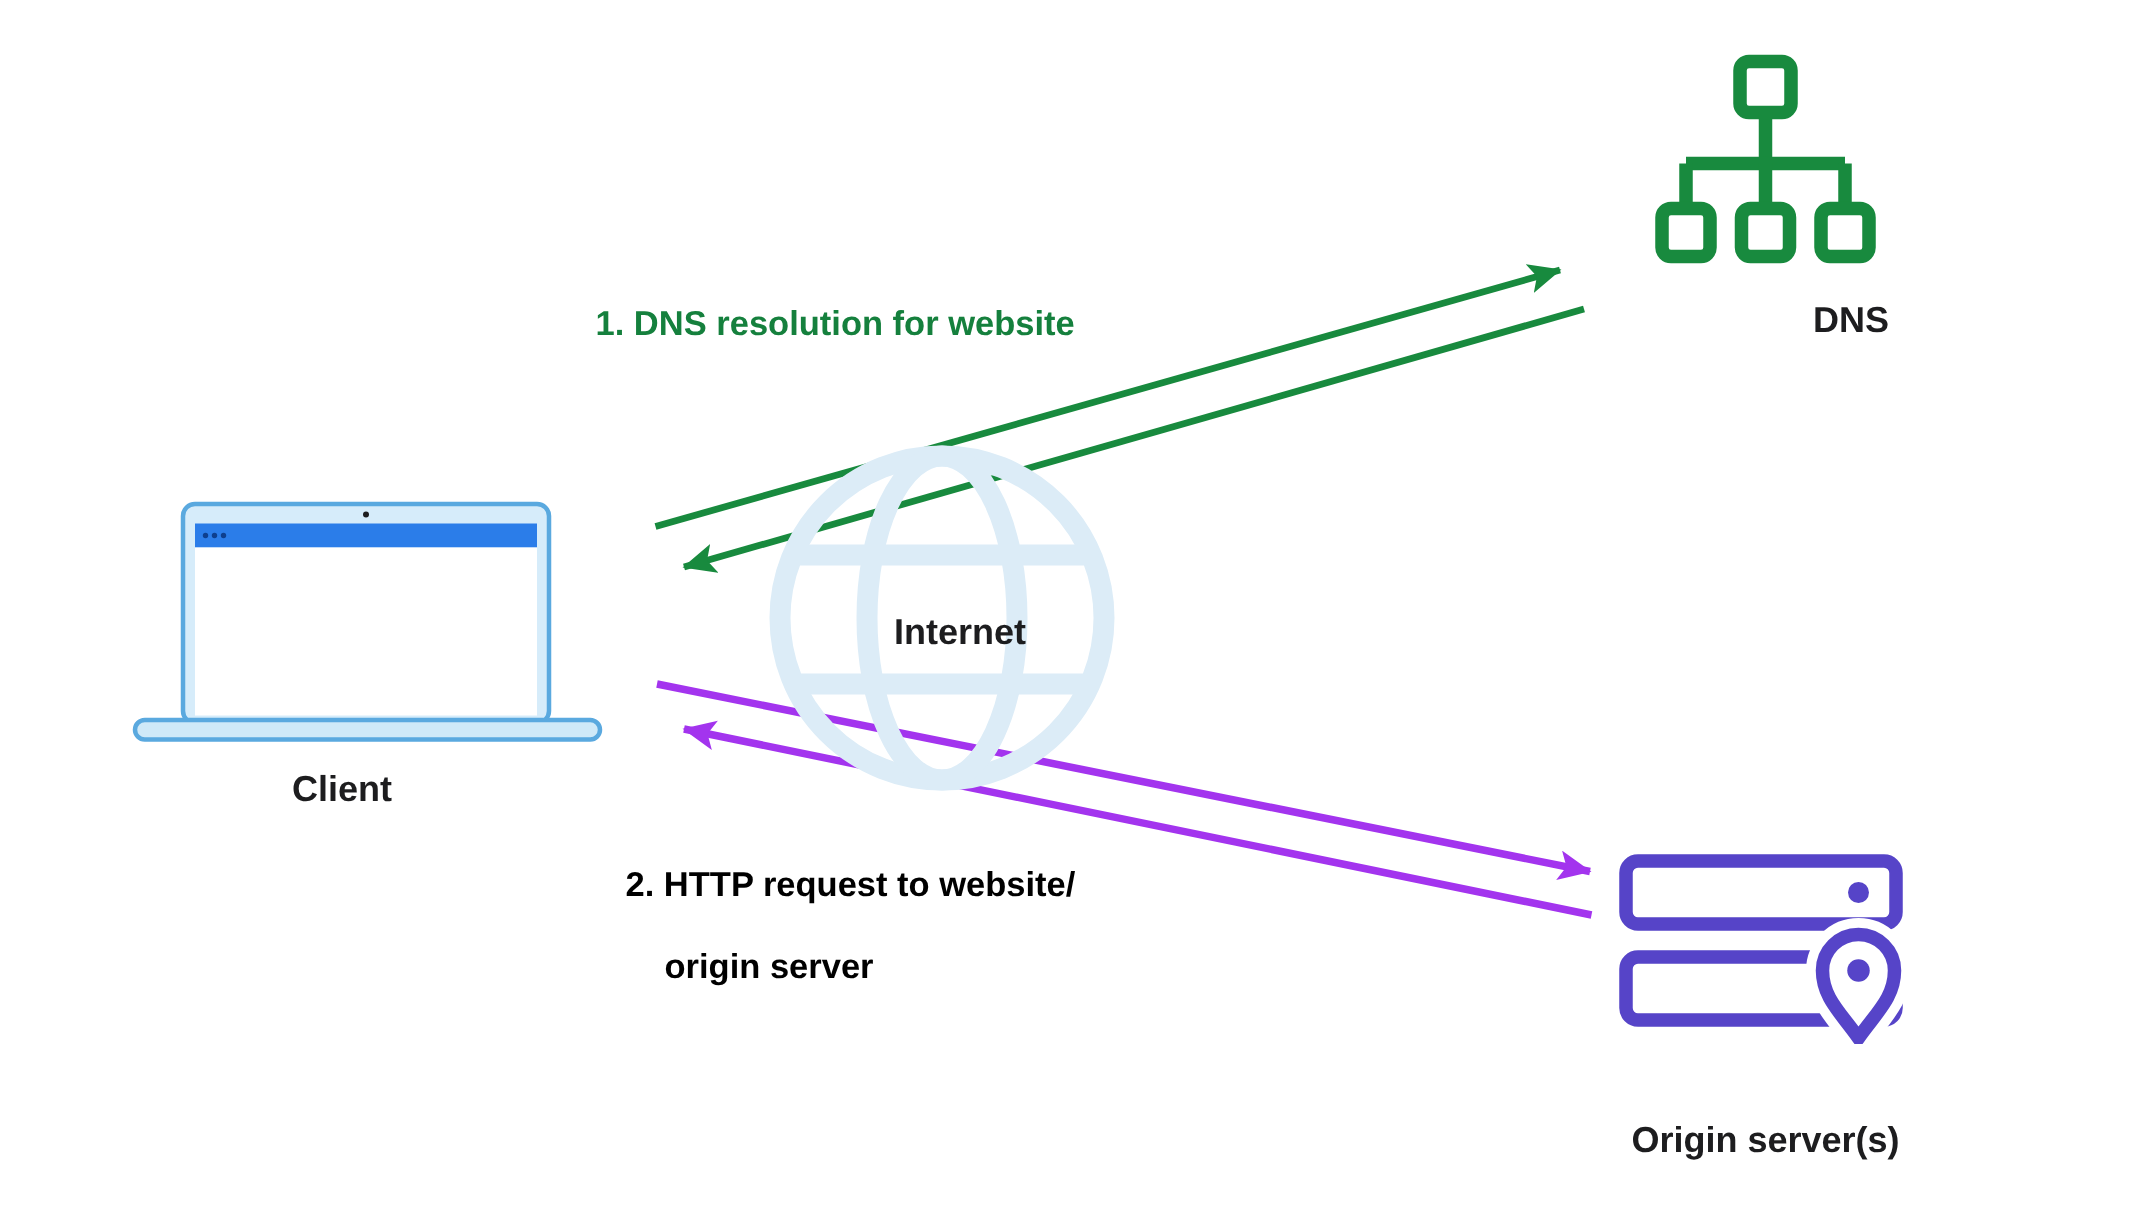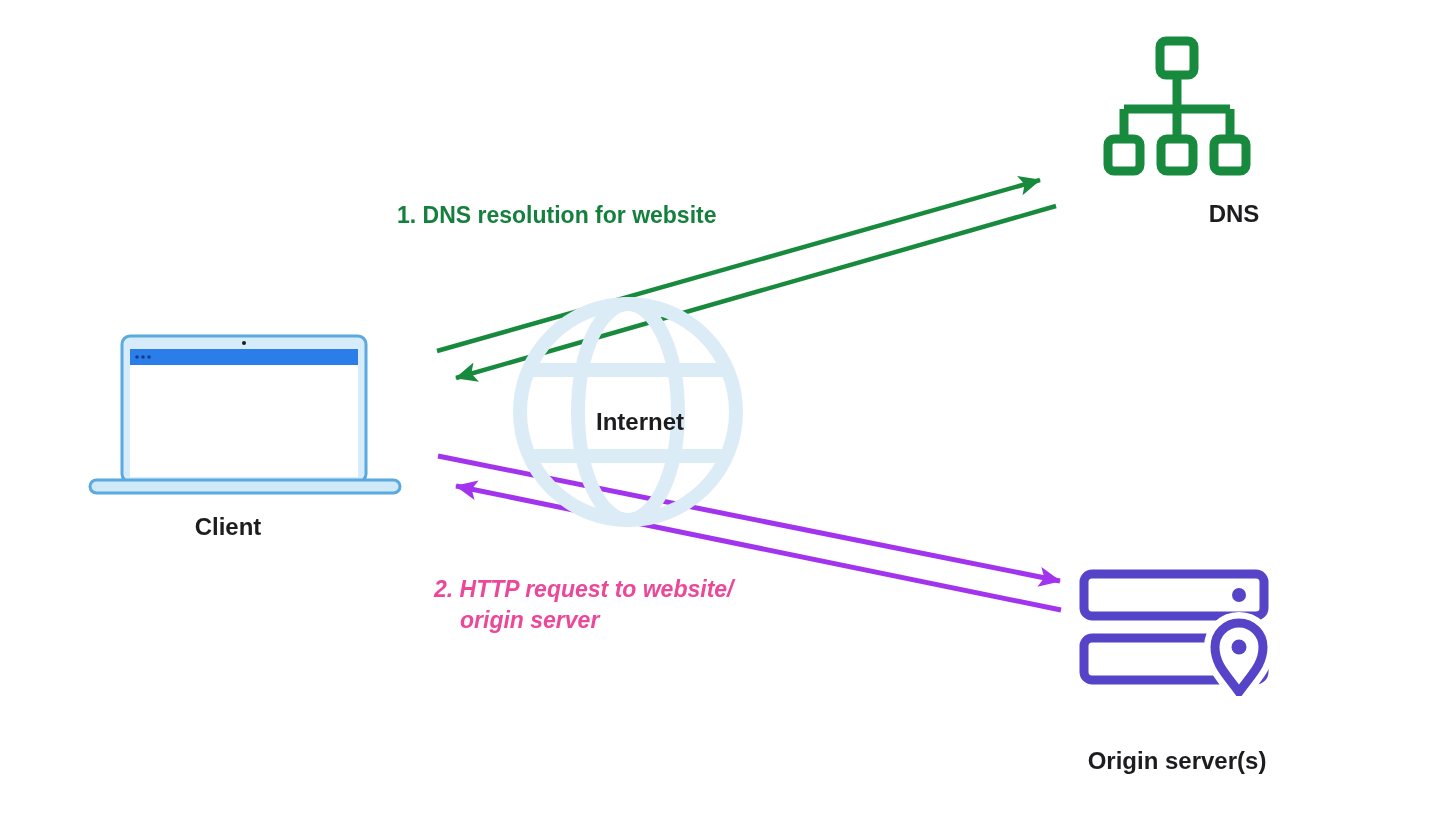--- a/index.html
+++ b/index.html
@@ -41,22 +41,22 @@
   .label-origin  { left: 1177px; top: 747px; }
 
   .flow-label {
     position: absolute;
     font-size: 23px;
     font-weight: 700;
     white-space: nowrap;
     line-height: 31px;
   }
   .flow-label.step1 { left: 397px; top: 200px; color: #15803d; }
-  .flow-label.step2 { left: 434px; top: 574px; color: #ec4899; font-style: italic; }
-  .flow-label.step2 .line2 { padding-left: 26px; }
+  .flow-label.step2 { left: 417px; top: 574px; color: #000000; }
+  .flow-label.step2 .line2 { padding-left: 26px; margin-top: 24px; }
 </style>
 </head>
 <body>
 
 <div class="canvas">
 
   <svg class="layer" viewBox="0 0 1433 813">
     <defs>
       <marker id="ah-green" markerUnits="userSpaceOnUse" markerWidth="26" markerHeight="22" refX="21" refY="10" orient="auto">
         <path d="M0,0 L22,10 L0,20 L5,10 Z" fill="#188a3e"></path>

